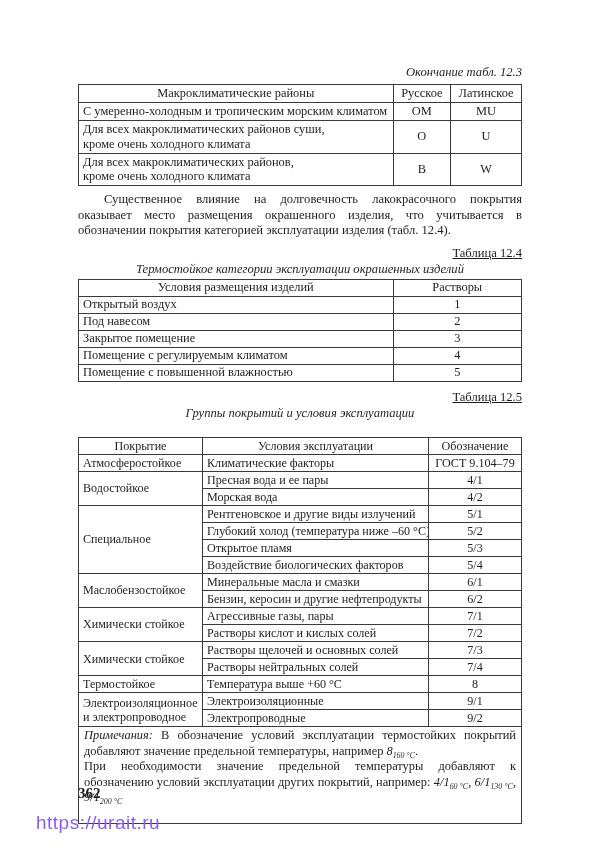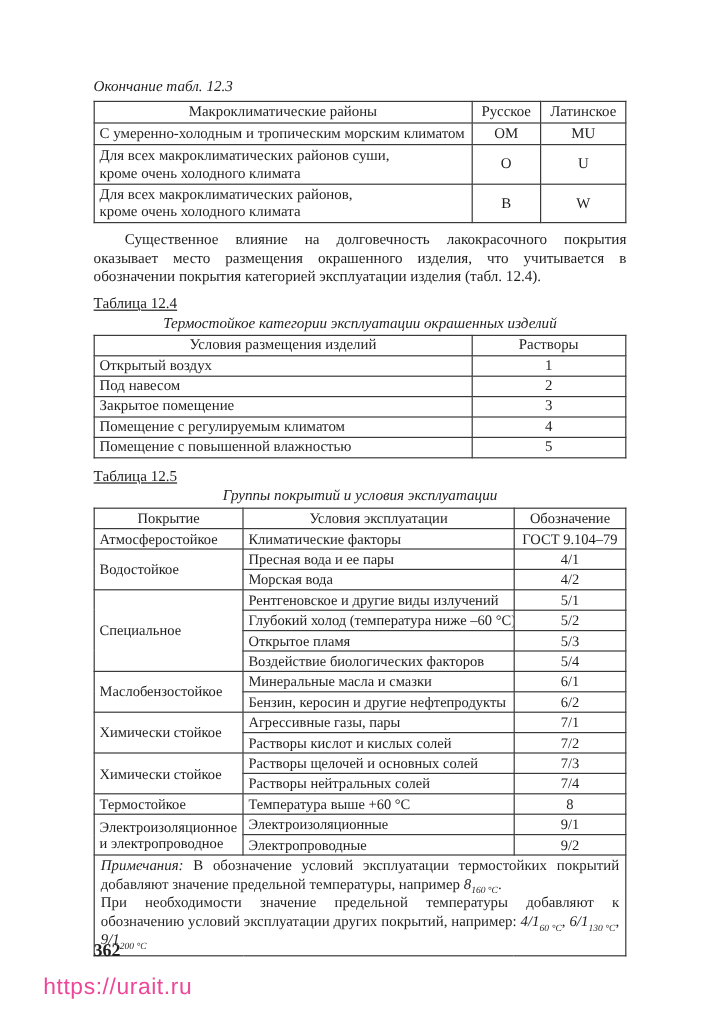--- a/index.html
+++ b/index.html
@@ -3,43 +3,43 @@
 <meta charset="utf-8">
 <style>
   html,body{margin:0;padding:0;}
   body{
     width:600px;height:849px;background:#ffffff;
     font-family:"Liberation Serif","DejaVu Serif",serif;
     color:#1e1e1e;
   }
   .page{position:relative;width:600px;height:849px;overflow:hidden;background:#fff;}
   .content{position:absolute;left:78px;top:64px;width:444px;}
-  .right{text-align:left;}
+  .right{text-align:right;}
   .i{font-style:italic;}
   .caption{font-size:12.6px;line-height:16px;}
   .caption-top{margin-bottom:2px;}
   .tbl-title{font-size:12.6px;line-height:15px;font-style:italic;text-align:center;margin-top:1px;}
   table{width:100%;border-collapse:collapse;table-layout:fixed;}
   td,th{border:1px solid #3a3a3a;font-weight:normal;padding:1px 4px;vertical-align:middle;}
   .t123{margin-top:4px;font-size:12.4px;line-height:1.2;border-radius:23px;}
   .t124{margin-top:2px;font-size:12.4px;line-height:1.12;}
-  .t125{margin-top:2px;font-size:12.1px;line-height:1.16;}
+  .t125{margin-top:16px;font-size:12.1px;line-height:1.16;}
   .hc{text-align:center;}
   .pre{white-space:pre-line;}
   .nowrap{white-space:nowrap;overflow:hidden;}
   .para{font-size:12.6px;line-height:15.4px;text-align:justify;text-indent:26px;margin:6px 0 0 0;}
   .mt7{margin-top:7px;text-decoration:underline;}
-  .notes-cell{padding:1px 5px 4px 5px;}
+  .notes-cell{padding:1px 5px 17px 5px;}
   .notes-cell p{margin:0;font-size:12.4px;line-height:15.6px;text-align:justify;}
   sub{font-size:0.64em;line-height:0;}
   .page-number{position:absolute;left:78px;top:785px;font-size:15px;font-weight:bold;}
   .watermark{
     position:absolute;left:36px;top:812px;
     font-family:"Liberation Sans","DejaVu Sans",sans-serif;
-    font-size:19px;color:#ec4899;letter-spacing:0.5px;
+    font-size:19px;color:#8b5cf6;letter-spacing:0.5px;
   }
 </style>
 </head>
 <body>
 
 <div class="page">
   <div class="content">
 
     <div class="caption right i caption-top">Окончание табл. 12.3</div>
 

